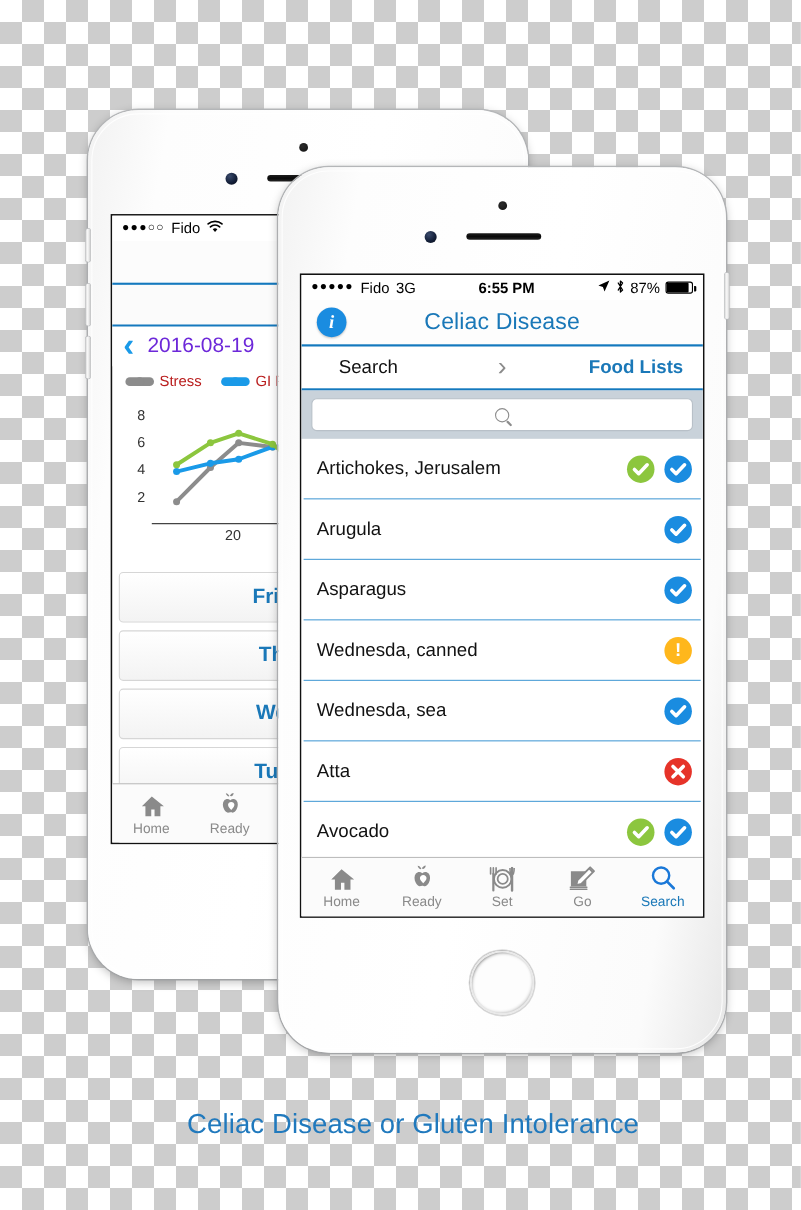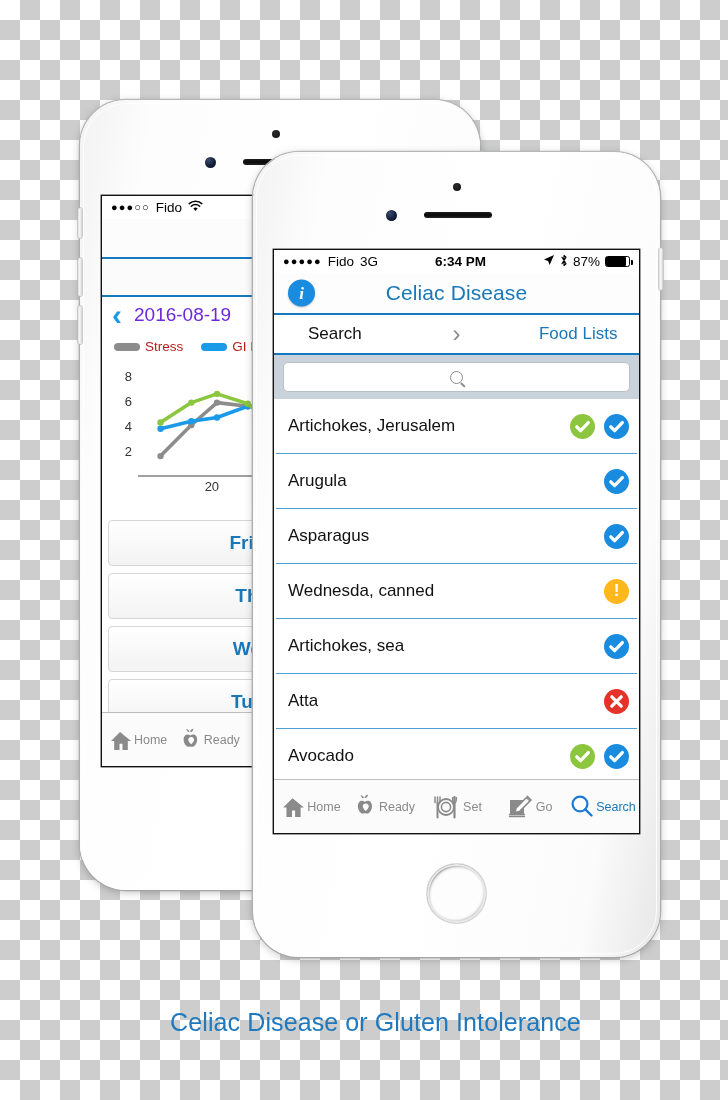--- a/index.html
+++ b/index.html
@@ -116,21 +116,21 @@
     display: flex; align-items: center; justify-content: center;
     box-shadow: 0 1px 2px rgba(0,0,0,0.22);
   }
 
   .subnav {
     height: 40px; display: flex; align-items: center;
     background: #fff; border-bottom: 2px solid #1479be;
   }
   .subnav > div { flex: 1; text-align: center; }
   .subnav-active { color: #111; font-size: 17px; }
-  .subnav-link   { color: #1a78b8; font-size: 17px; }
+  .subnav-link   { color: #1a78b8; font-size: 17px; font-weight: bold; }
   .subnav-chev   { color: #8b8b8b; font-size: 24px; font-weight: 300; line-height: 1; }
 
   .searchwrap {
     background: #c9d2da; padding: 7px 9px;
   }
   .searchbox {
     height: 30px; background: #fff;
     border: 1px solid #b8c0c8; border-radius: 5px;
     display: flex; align-items: center; justify-content: center;
   }
@@ -168,21 +168,21 @@
 
   
   .tabbar {
     position: absolute; left: 0; right: 0; bottom: 0;
     height: 54px;
     background: #fbfbfb;
     border-top: 1.2px solid #bdbdbd;
     display: flex; align-items: stretch;
   }
   .tab {
-    flex: 1; display: flex; flex-direction: row;
+    flex: 1; display: flex; flex-direction: column;
     align-items: center; justify-content: center; gap: 2px;
   }
   .tab-label { font-size: 12.5px; color: #8a8a8a; }
   .tab-icon  { height: 24px; display: flex; align-items: flex-end; }
   .tab.active .tab-label { color: #1a78b8; }
 
   
   .brand-bar {
     height: 40px; display: flex; align-items: center; justify-content: flex-end;
     padding-right: 10px;
@@ -395,21 +395,21 @@
   <div class="sidebtn" style="right:-2.5px; top:96px; width:4px; height:42px;"></div>
 
   <div class="screen" id="screen-front">
 
     <div class="statusbar">
       <div class="sb-left">
         <span class="dots">●●●●●</span>
         <span>Fido</span>
         <span>3G</span>
       </div>
-      <div class="sb-mid">6:34 PM</div>
+      <div class="sb-mid">6:55 PM</div>
       <div class="sb-right">
         <span style="line-height:1;">
           <svg width="12" height="12" viewBox="0 0 12 12">
               <path d="M11 1 L1 5.6 l4.1 1.4 L6.6 11 Z" fill="#000"></path>
             </svg>
         </span>
         <span style="line-height:1;">
           <svg width="8" height="13" viewBox="0 0 8 13">
               <path d="M2 3.3 L6 9.7 L4 11.5 V1.5 L6 3.3 L2 9.7" stroke="#000" stroke-width="1.15" fill="none" stroke-linejoin="round" stroke-linecap="round"></path>
             </svg>
@@ -476,21 +476,21 @@
             </span>
           </div>
         </div>
         <div class="food-row">
           <div class="food-name">Wednesda, canned</div>
           <div class="badges">
             <span class="badge badge-amber"></span>
           </div>
         </div>
         <div class="food-row">
-          <div class="food-name">Artichokes, sea</div>
+          <div class="food-name">Wednesda, sea</div>
           <div class="badges">
             <span class="badge badge-blue">
               <svg viewBox="0 0 24 24">
                 <path d="M6.5 12.3 L10.2 16 L17.6 8.2" stroke="#fff" stroke-width="3.1" fill="none" stroke-linecap="round" stroke-linejoin="round"></path>
               </svg>
             </span>
           </div>
         </div>
         <div class="food-row">
           <div class="food-name">Atta</div>

